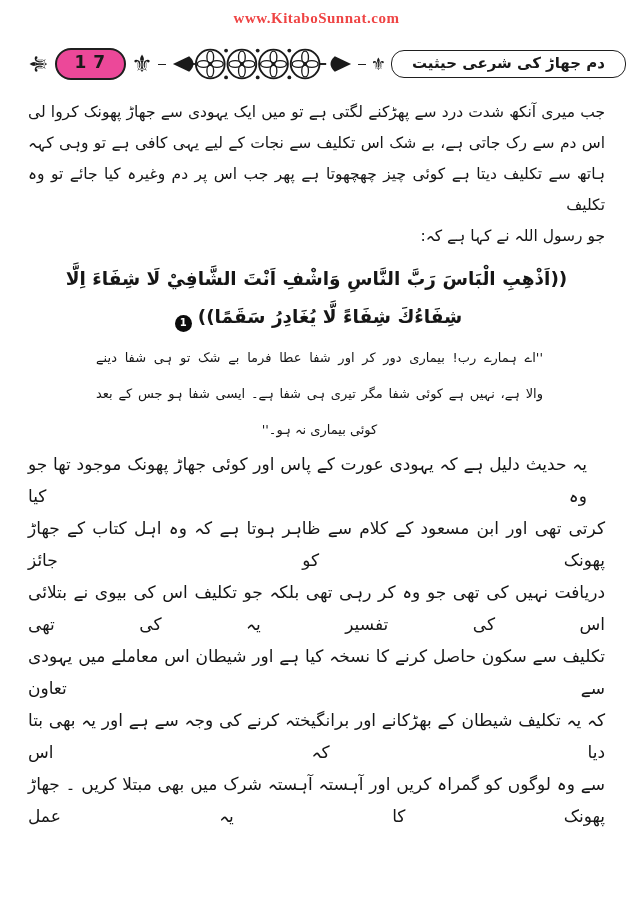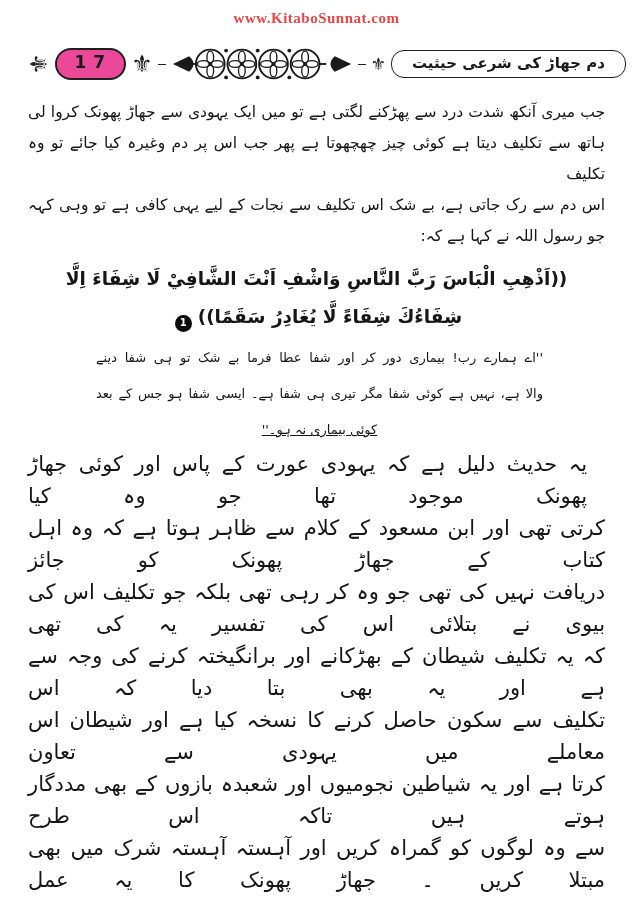--- a/index.html
+++ b/index.html
@@ -36,31 +36,31 @@
     padding:3px 20px 5px 20px; font-size:15px; font-weight:bold;
     direction:rtl; background:#fff;
   }
   
   .body-text { margin:10px 28px 0 28px; direction:rtl; }
   .line {
     text-align:justify; text-align-last:justify;
     font-size:15px; line-height:31px; color:#161616;
   }
   .p1 .line { line-height:31px; font-size:15.5px; }
-  .p2 .line { line-height:32px; font-size:21px; }
+  .p2 .line { line-height:32px; font-size:17px; }
   .line.end   { text-align-last:right; }
   .line.indent{ padding-right:18px; }
   .arabic-block { margin:8px 0 2px 0; }
   .arabic-block .line {
     text-align-last:center;
     font-weight:bold; font-size:18.5px; line-height:38px;
   }
   .trans-block { margin:4px 62px 0 68px; }
   .trans-block .line { font-size:13px; line-height:36px; }
-  .trans-block .line.center { text-align:right; text-align-last:center;text-decoration:underline; }
+  .trans-block .line.center { text-align:right; text-align-last:center; }
   .fn-dot {
     display:inline-flex; width:16px; height:16px; border-radius:50%;
     background:#0b0b0b; color:#fff; font-size:10px; font-weight:bold;
     align-items:center; justify-content:center; vertical-align:-3px;
     margin-left:4px;
   }
   .arabic-block .fn-dot { width:17px; height:17px; margin-right:6px; }
 </style>
 </head>
 <body>
@@ -119,42 +119,41 @@
     <span class="rule"></span>
     <span class="fleur small">⚜</span>
     <span class="title-box"><span>دم جھاڑ کی شرعی حیثیت</span></span>
     <span class="fleur right">⚜</span>
   </div>
 
   <div class="body-text">
 
     <div class="p1">
       <div class="line">جب میری آنکھ شدت درد سے پھڑکنے لگتی ہے تو میں ایک یہودی سے جھاڑ پھونک کروا لی</div>
+      <div class="line">اس دم سے رک جاتی ہے، بے شک اس تکلیف سے نجات کے لیے یہی کافی ہے تو وہی کہہ</div>
       <div class="line">ہاتھ سے تکلیف دیتا ہے کوئی چیز چھچھوتا ہے پھر جب اس پر دم وغیرہ کیا جائے تو وہ تکلیف</div>
-      <div class="line">اس دم سے رک جاتی ہے، بے شک اس تکلیف سے نجات کے لیے یہی کافی ہے تو وہی کہہ</div>
       <div class="line end">جو رسول اللہ نے کہا ہے کہ:</div>
     </div>
 
     <div class="arabic-block">
       <div class="line"><span>((اَذْهِبِ الْبَاسَ رَبَّ النَّاسِ وَاشْفِ اَنْتَ الشَّافِيْ لَا شِفَاءَ اِلَّا</span></div>
       <div class="line"><span>شِفَاءُكَ شِفَاءً لَّا يُغَادِرُ سَقَمًا))</span><span class="fn-dot">1</span></div>
     </div>
 
     <div class="trans-block">
       <div class="line">''اے ہمارے رب! بیماری دور کر اور شفا عطا فرما بے شک تو ہی شفا دینے</div>
       <div class="line">والا ہے، نہیں ہے کوئی شفا مگر تیری ہی شفا ہے۔ ایسی شفا ہو جس کے بعد</div>
       <div class="line center">کوئی بیماری نہ ہو۔''</div>
     </div>
 
     <div class="p2">
       <div class="line indent">یہ حدیث دلیل ہے کہ یہودی عورت کے پاس اور کوئی جھاڑ پھونک موجود تھا جو وہ کیا</div>
       <div class="line">کرتی تھی اور ابن مسعود کے کلام سے ظاہر ہوتا ہے کہ وہ اہل کتاب کے جھاڑ پھونک کو جائز</div>
       <div class="line">دریافت نہیں کی تھی جو وہ کر رہی تھی بلکہ جو تکلیف اس کی بیوی نے بتلائی اس کی تفسیر یہ کی تھی</div>
+      <div class="line">تکلیف سے سکون حاصل کرنے کا نسخہ کیا ہے اور شیطان اس معاملے میں یہودی سے تعاون</div>
       <div class="line">کہ یہ تکلیف شیطان کے بھڑکانے اور برانگیختہ کرنے کی وجہ سے ہے اور یہ بھی بتا دیا کہ اس</div>
-      <div class="line">تکلیف سے سکون حاصل کرنے کا نسخہ کیا ہے اور شیطان اس معاملے میں یہودی سے تعاون</div>
-      <div class="line">کرتا ہے اور یہ شیاطین نجومیوں اور شعبدہ بازوں کے بھی مددگار ہوتے ہیں تاکہ اس طرح</div>
       <div class="line">سے وہ لوگوں کو گمراہ کریں اور آہستہ آہستہ شرک میں بھی مبتلا کریں ۔ جھاڑ پھونک کا یہ عمل</div>
 
     </div>
 
   </div>
 
 </div>
 
 </body></html>

